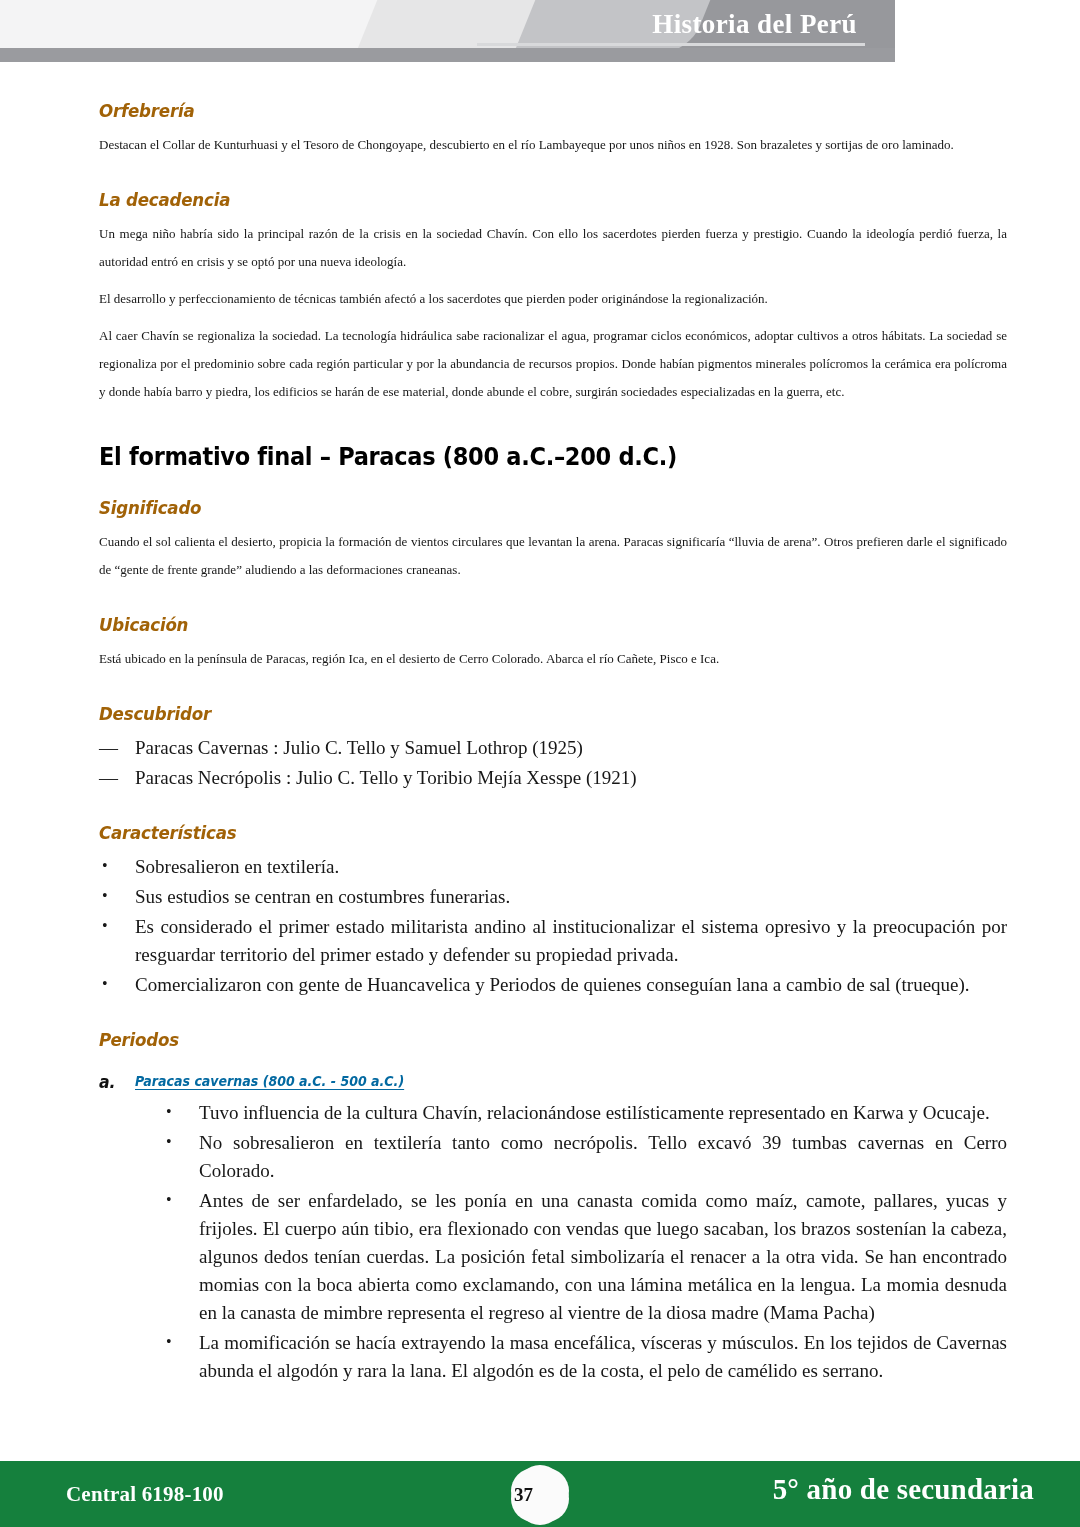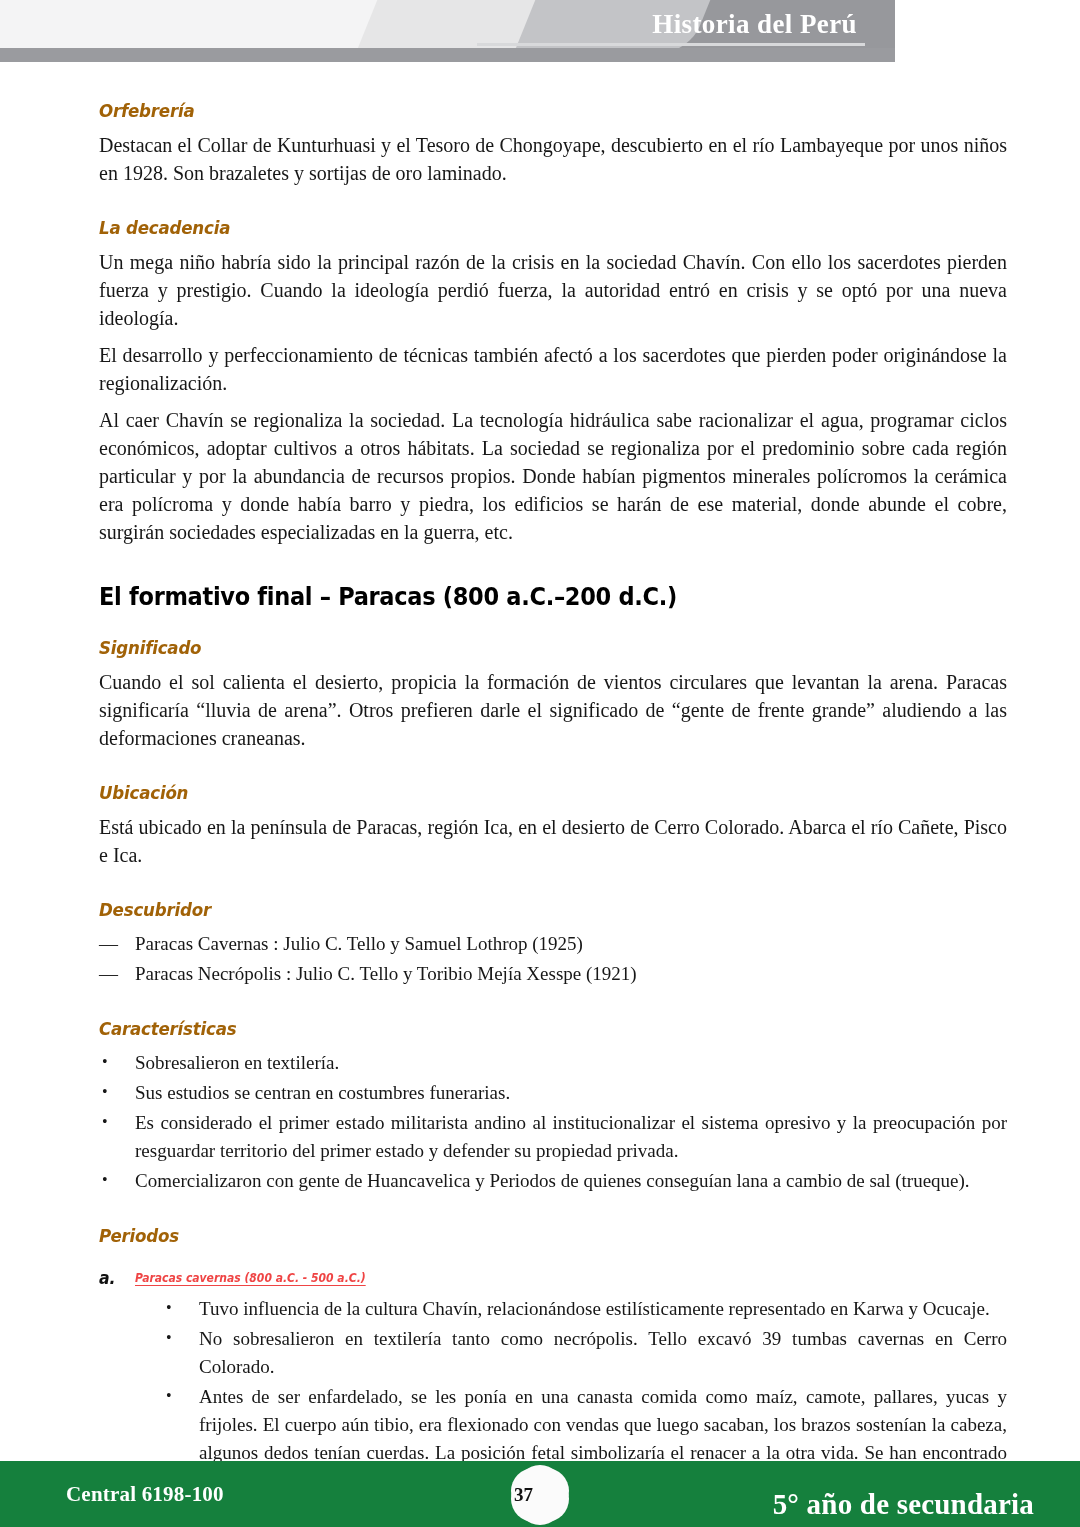--- a/index.html
+++ b/index.html
@@ -104,21 +104,21 @@
     font-family: "DejaVu Sans Condensed", "Liberation Sans", sans-serif;
     font-size: 25px;
     font-weight: bold;
     color: #000000;
     margin: 36px 0 26px 0;
     letter-spacing: -0.3px;
   }
 
   p.para {
     font-family: "Liberation Serif", serif;
-    font-size: 20px;
+    font-size: 13px;
     line-height: 28px;
     text-align: justify;
     margin: 0 0 9px 0;
     color: #171717;
   }
   p.para:last-child { margin-bottom: 0; }
 
   
   ul.dash-list {
     list-style: none;
@@ -176,22 +176,22 @@
     font-family: "DejaVu Sans Condensed", "Liberation Sans", sans-serif;
     font-weight: bold;
     font-style: italic;
     font-size: 17.5px;
     color: #111111;
   }
   .item-a .item-title {
     font-family: "DejaVu Sans Condensed", "Liberation Sans", sans-serif;
     font-weight: bold;
     font-style: italic;
-    font-size: 12px;
-    color: #ef4444;
+    font-size: 14px;
+    color: #0369a1;
     text-decoration: underline;
     text-underline-offset: 3px;
   }
   .item-a ul.bul-list {
     margin-top: 9px;
     padding-left: 28px;
   }
 
   
   .page-footer {
@@ -208,21 +208,21 @@
     top: 21px;
     font-family: "Liberation Serif", serif;
     font-weight: bold;
     font-size: 21px;
     color: #ffffff;
     letter-spacing: 0.2px;
   }
   .ftr-right {
     position: absolute;
     right: 46px;
-    top: 27px;
+    top: 12px;
     font-family: "Liberation Serif", serif;
     font-weight: bold;
     font-size: 29px;
     color: #ffffff;
     letter-spacing: 0.2px;
   }
   .ftr-page-badge {
     position: absolute;
     left: 50%;
     top: 8px;

